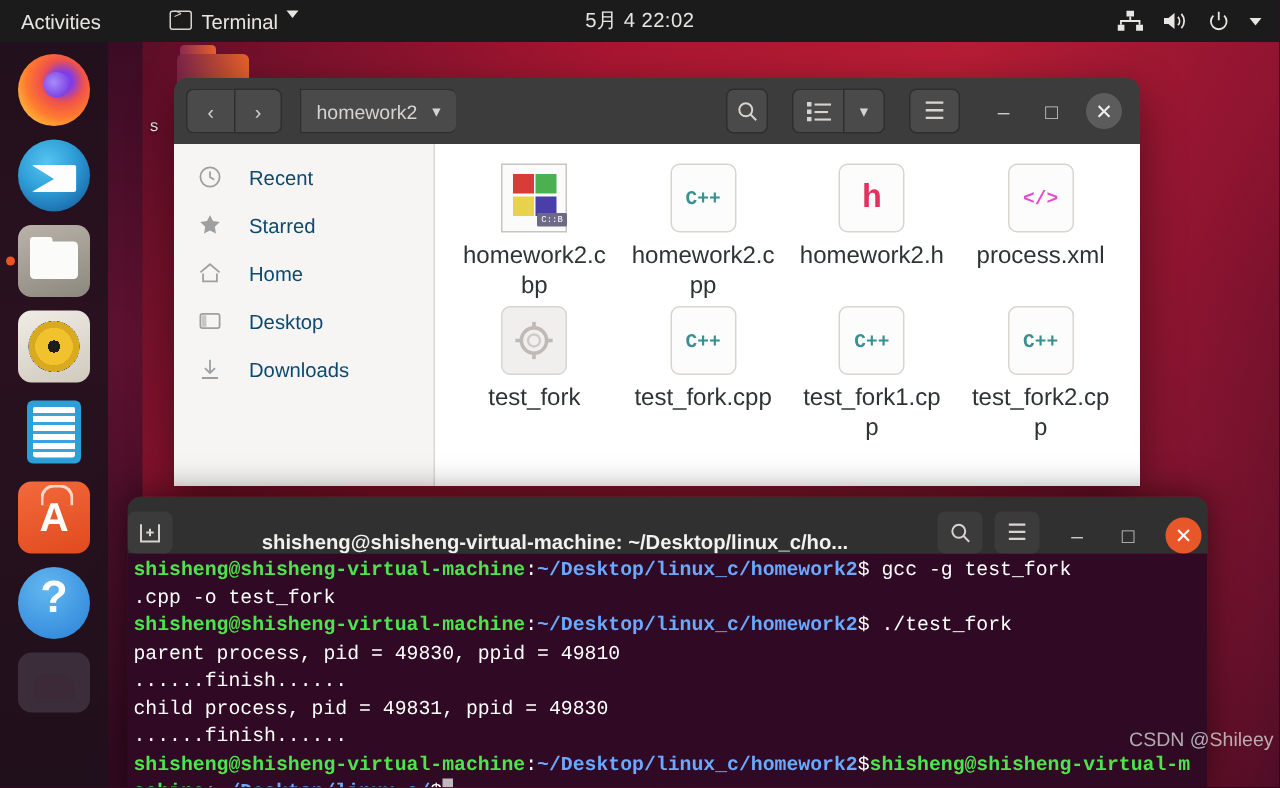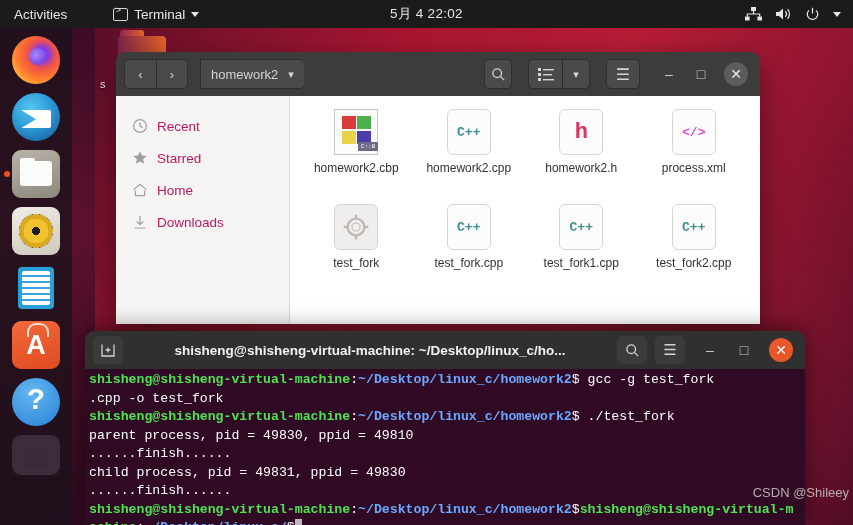--- a/index.html
+++ b/index.html
@@ -24,21 +24,21 @@
   }
 
   
   .topbar {
     position: absolute; left: 0; top: 0; width: 853px; height: 28px;
     background: #1b1b1b; color: #e8e6e3;
     display: flex; align-items: center; font-size: 13.5px;
   }
   .topbar .activities { margin-left: 14px; cursor: default; }
   .topbar .appmenu {
-    margin-left: 46px; display: flex; align-items: center; gap: 6px;
+    margin-left: 46px; display: flex; gap: 6px;
   }
   .term-mini-icon {
     width: 15px; height: 13px; border: 1.4px solid #d6d3d0; border-radius: 2px;
     position: relative; display: inline-block;
   }
   .term-mini-icon::before {
     content: ">"; position: absolute; left: 1.5px; top: -2.5px;
     font-size: 9px; color: #d6d3d0; font-family: "Liberation Mono", monospace;
   }
   .caret-down {
@@ -209,33 +209,33 @@
   .winbtns { display: flex; align-items: center; gap: 14px; margin-left: 12px; margin-right: 4px; }
   .winbtn { width: 18px; height: 18px; color: #cdcbc8; font-size: 14px;
             display: flex; align-items: center; justify-content: center; cursor: default; }
   .winbtn.close {
     width: 24px; height: 24px; border-radius: 50%; background: #5c5c5c;
     color: #efefef; font-size: 14px;
   }
   .files-body { display: flex; height: 228px; background: #fff; }
   .files-sidebar { width: 174px; background: #f6f5f4; border-right: 1px solid #dcd8d4; padding-top: 6px; }
   .side-item {
-    height: 32px; display: flex; align-items: flex-end; gap: 9px;
-    padding-left: 16px; color: #be185d; font-size: 13.5px; cursor: default;
+    height: 32px; display: flex; align-items: center; gap: 18px;
+    padding-left: 16px; color: #0c4a6e; font-size: 13.5px; cursor: default;
   }
   .side-ico { width: 16px; height: 16px; opacity: .72; flex: none; }
   .files-grid {
     flex: 1; padding: 12px 10px 0 10px;
     display: grid; grid-template-columns: repeat(4, 1fr);
     grid-auto-rows: 95px; justify-items: center;
   }
   .file-cell { width: 110px; display: flex; flex-direction: column; align-items: center; cursor: default; }
   .file-icon { width: 48px; height: 48px; margin-bottom: 5px; position: relative; }
   .file-name {
-    font-size: 12px; color: #2e3436; text-align: center; line-height: 1.25;
+    font-size: 16px; color: #2e3436; text-align: center; line-height: 1.25;
     word-break: break-word; max-width: 100px;
   }
   .doc-tile {
     width: 44px; height: 46px; margin: 1px auto 0; border-radius: 6px;
     background: #fcfcfc; border: 1px solid #d8d5d1;
     display: flex; align-items: center; justify-content: center;
     font-family: "Liberation Mono", monospace; font-weight: bold; font-size: 15px;
   }
   .cbp-icon {
     width: 44px; height: 46px; margin: 1px auto 0; position: relative;
@@ -257,22 +257,22 @@
     display: flex; align-items: center; justify-content: center;
   }
 
   
   .term-window {
     position: absolute; left: 85px; top: 331px; width: 720px; height: 194px;
     border-radius: 9px 9px 0 0; overflow: hidden;
     box-shadow: 0 -2px 22px rgba(0,0,0,.5);
   }
   .term-header {
-    height: 38px; background: #303030; display: flex; align-items: center;
-    padding: 0 8px; gap: 8px;
+    height: 38px; background: #303030; display: flex; align-items: flex-end;
+    padding: 0 0; gap: 8px;
   }
   .term-btn {
     width: 30px; height: 28px; background: #3b3b3b; border-radius: 5px;
     display: flex; align-items: center; justify-content: center;
     color: #d6d3d0; font-size: 14px; cursor: default;
   }
   .term-title {
     flex: 1; text-align: center; color: #f2f1f0; font-size: 13.5px; font-weight: bold;
     white-space: nowrap; overflow: hidden; text-overflow: ellipsis; padding: 0 6px;
   }
@@ -376,20 +376,27 @@
           <span>Starred</span>
         </div>
 
         <div class="side-item">
           <svg class="side-ico" viewBox="0 0 16 16">
             <path d="M1.6 7.6L8 2.2l6.4 5.4M3.4 8.4v5.2h9.2V8.4" fill="none" stroke="#7b7f82" stroke-width="1.2"></path>
           </svg>
           <span>Home</span>
         </div>
 
+        <div class="side-item">
+          <svg class="side-ico" viewBox="0 0 16 16">
+            <rect x="1.6" y="3.2" width="12.8" height="9.6" rx="1.4" fill="none" stroke="#7b7f82" stroke-width="1.2"></rect>
+            <rect x="2.6" y="4.2" width="3" height="7.6" fill="#7b7f82" opacity=".55"></rect>
+          </svg>
+          <span>Desktop</span>
+        </div>
 
 
         <div class="side-item">
           <svg class="side-ico" viewBox="0 0 16 16">
             <path d="M8 1.8v8.4M4.6 7.4L8 10.6l3.4-3.2M2.6 14h10.8" fill="none" stroke="#7b7f82" stroke-width="1.2"></path>
           </svg>
           <span>Downloads</span>
         </div>
       </div>
 

